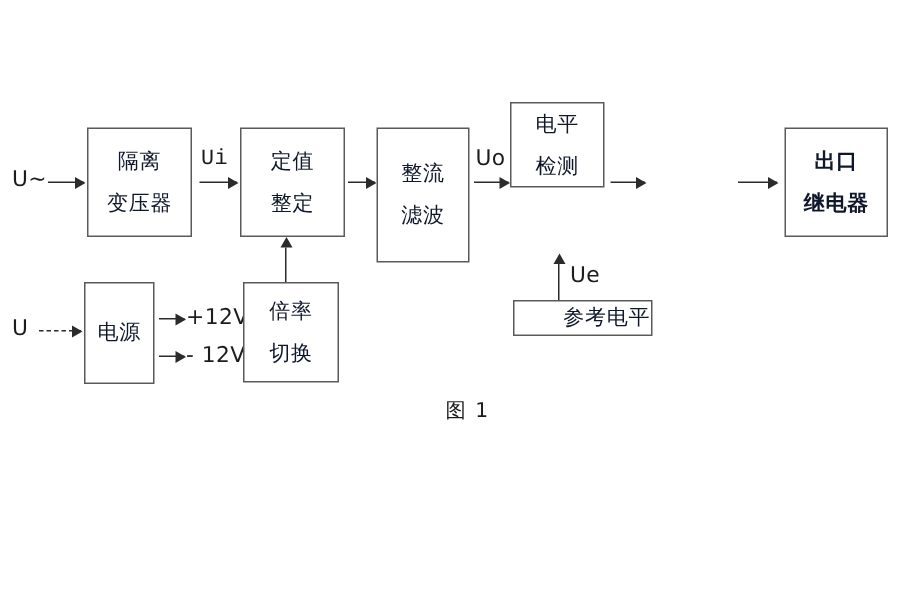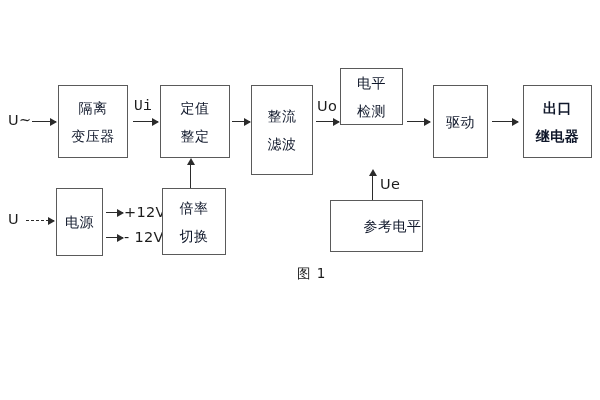--- a/index.html
+++ b/index.html
@@ -121,23 +121,20 @@
   <div class="label label-lat" style="left:317px; top:98px;">Uo</div>
   <div class="arrow-h" style="left:316px; top:121px; width:23px;"></div>
 
   <div class="box" style="left:340px; top:68px; width:63px; height:57px;">
     <span class="ln">电平</span>
     <span class="ln">检测</span>
   </div>
 
   <div class="arrow-h" style="left:407px; top:121px; width:23px;"></div>
 
-  <div class="box" style="left:433px; top:85px; width:55px; height:73px;">
-    <span class="ln">驱动</span>
-  </div>
 
   <div class="arrow-h" style="left:492px; top:121px; width:26px;"></div>
 
   <div class="box" style="left:523px; top:85px; width:69px; height:73px;font-weight:bold;">
     <span class="ln">出口</span>
     <span class="ln">继电器</span>
   </div>
 
   <div class="label label-lat" style="left:8px; top:211px;">U</div>
   <div class="arrow-h dashed" style="left:26px; top:220px; width:28px;"></div>
@@ -152,21 +149,21 @@
   <div class="arrow-h" style="left:106px; top:237px; width:17px;"></div>
   <div class="label label-lat" style="left:124px; top:229px;">- 12V</div>
 
   <div class="box" style="left:162px; top:188px; width:64px; height:67px;">
     <span class="ln">倍率</span>
     <span class="ln">切换</span>
   </div>
 
   <div class="arrow-v-up" style="left:190px; top:165px; height:23px;"></div>
 
-  <div class="box" style="left:330px; top:200px; width:93px; height:52px;padding-left:32px;">
+  <div class="box" style="left:342px; top:200px; width:93px; height:24px;padding-left:32px;">
     <span class="ln">参考电平</span>
   </div>
 
   <div class="arrow-v-up" style="left:372px; top:176px; height:24px;"></div>
   <div class="label label-lat" style="left:380px; top:176px;">Ue</div>
 
   <div class="caption" style="left:297px; top:265px;">图 1</div>
 
 </div>
 

